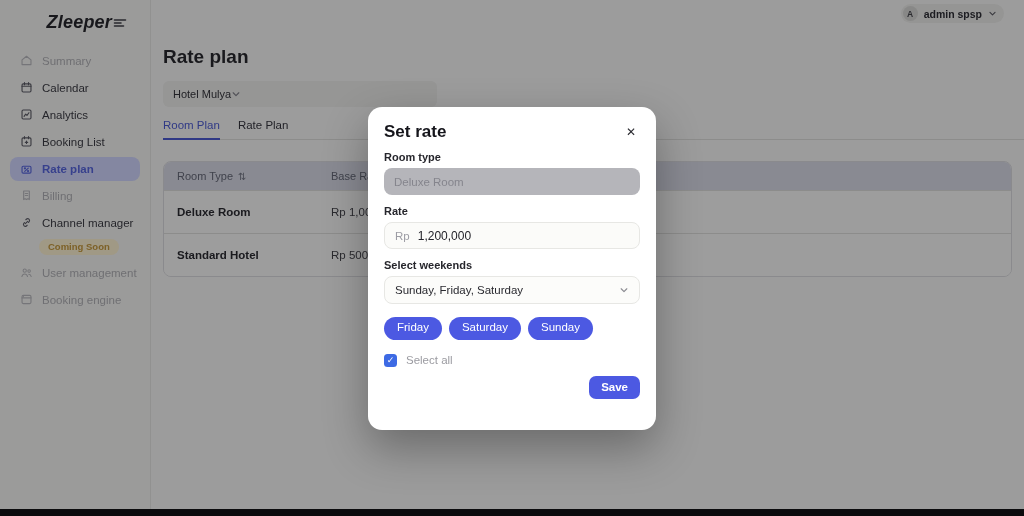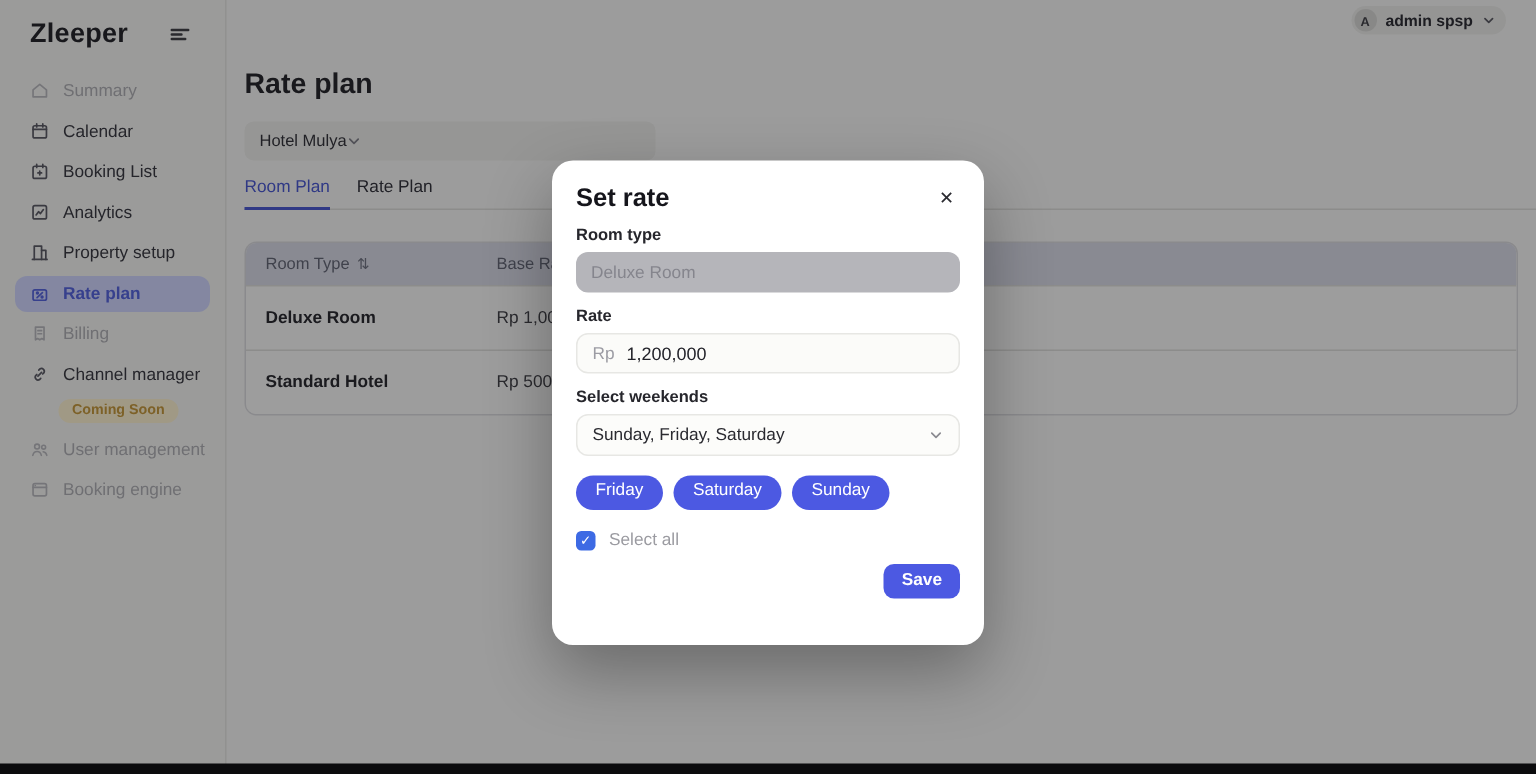--- a/index.html
+++ b/index.html
@@ -7,21 +7,21 @@
   body { font-family:"Liberation Sans","DejaVu Sans",sans-serif; }
   .screen {
     position:relative; width:1024px; height:516px; overflow:hidden;
     background:#f3f3f1; margin:0 auto;
   }
   
   .sidebar {
     position:absolute; left:0; top:0; bottom:0; width:151px;
     background:#f1f1ee; border-right:1px solid #e0e0dd; z-index:1;
   }
-  .brand-row { display:flex; align-items:center; justify-content:space-between; padding:12px 22px 0 20px; }
+  .brand-row { display:flex; align-items:center; justify-content:flex-end; padding:12px 22px 0 20px;font-style:italic; }
   .logo { font-size:18px; font-weight:700; color:#1d1d22; letter-spacing:.2px; }
   .menu-toggle { color:#3a3a40; cursor:pointer; display:flex; }
   .nav { margin-top:14px; }
   .nav-item {
     display:flex; align-items:center; gap:9px; height:27px;
     padding-left:20px; font-size:11.5px; color:#33333a; cursor:pointer;
   }
   .nav-item .ni-icon { display:flex; color:#55555e; flex:0 0 auto; }
   .nav-item.disabled { color:#aaaaae; cursor:default; }
   .nav-item.disabled .ni-icon { color:#b4b4b8; }
@@ -156,48 +156,38 @@
           <svg width="13" height="13" viewBox="0 0 16 16" stroke="currentColor" fill="none" stroke-width="1.4" stroke-linecap="round">
               <rect x="2.5" y="3.5" width="11" height="10" rx="1.5"></rect>
               <path d="M2.5 6.5h11M5.5 2v2.5M10.5 2v2.5"></path>
             </svg>
           </span>
         <span>Calendar</span>
       </div>
 
       <div class="nav-item">
         <span class="ni-icon">
+          <svg width="13" height="13" viewBox="0 0 16 16" stroke="currentColor" fill="none" stroke-width="1.4" stroke-linecap="round" stroke-linejoin="round">
+              <rect x="2.5" y="2.5" width="11" height="11" rx="1.5"></rect>
+              <path d="M5 10.2l2-2.7 1.6 1.6L11 5.8"></path>
+            </svg>
+          </span>
+        <span>Analytics</span>
+      </div>
+
+      <div class="nav-item">
+        <span class="ni-icon">
           <svg width="13" height="13" viewBox="0 0 16 16" stroke="currentColor" fill="none" stroke-width="1.4" stroke-linecap="round">
               <rect x="2.5" y="3.5" width="11" height="10" rx="1.5"></rect>
               <path d="M5.5 2v2.5M10.5 2v2.5M8 7.5v3M6.5 9h3"></path>
             </svg>
           </span>
         <span>Booking List</span>
       </div>
 
-      <div class="nav-item">
-        <span class="ni-icon">
-          <svg width="13" height="13" viewBox="0 0 16 16" stroke="currentColor" fill="none" stroke-width="1.4" stroke-linecap="round" stroke-linejoin="round">
-              <rect x="2.5" y="2.5" width="11" height="11" rx="1.5"></rect>
-              <path d="M5 10.2l2-2.7 1.6 1.6L11 5.8"></path>
-            </svg>
-          </span>
-        <span>Analytics</span>
-      </div>
-
-      <div class="nav-item">
-        <span class="ni-icon">
-          <svg width="13" height="13" viewBox="0 0 16 16" stroke="currentColor" fill="none" stroke-width="1.4" stroke-linecap="round" stroke-linejoin="round">
-              <path d="M3.5 13.5V2.5h6v11"></path>
-              <path d="M9.5 6h3.5v7.5"></path>
-              <path d="M2 13.5h12"></path>
-            </svg>
-          </span>
-        <span>Property setup</span>
-      </div>
 
       <div class="nav-item active">
         <span class="ni-icon">
           <svg width="13" height="13" viewBox="0 0 16 16" stroke="currentColor" fill="none" stroke-width="1.4" stroke-linecap="round">
               <rect x="2.5" y="4" width="11" height="8.5" rx="1.5"></rect>
               <path d="M5.8 10.3l4.4-4"></path>
               <circle cx="6.1" cy="6.6" r=".7"></circle>
               <circle cx="9.9" cy="9.9" r=".7"></circle>
             </svg>
           </span>

